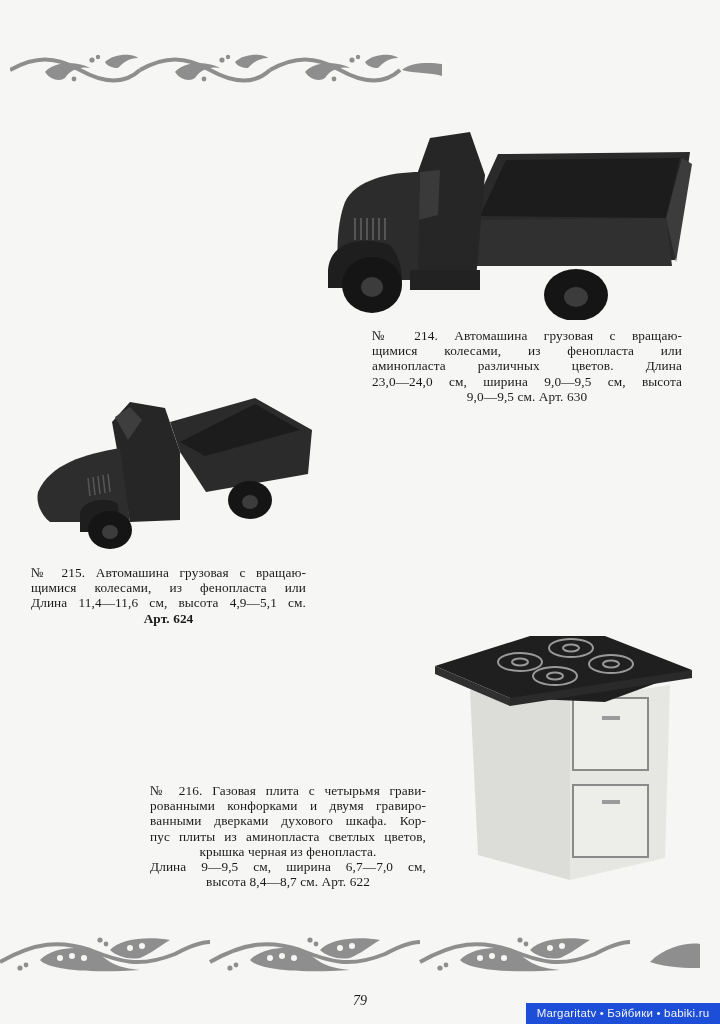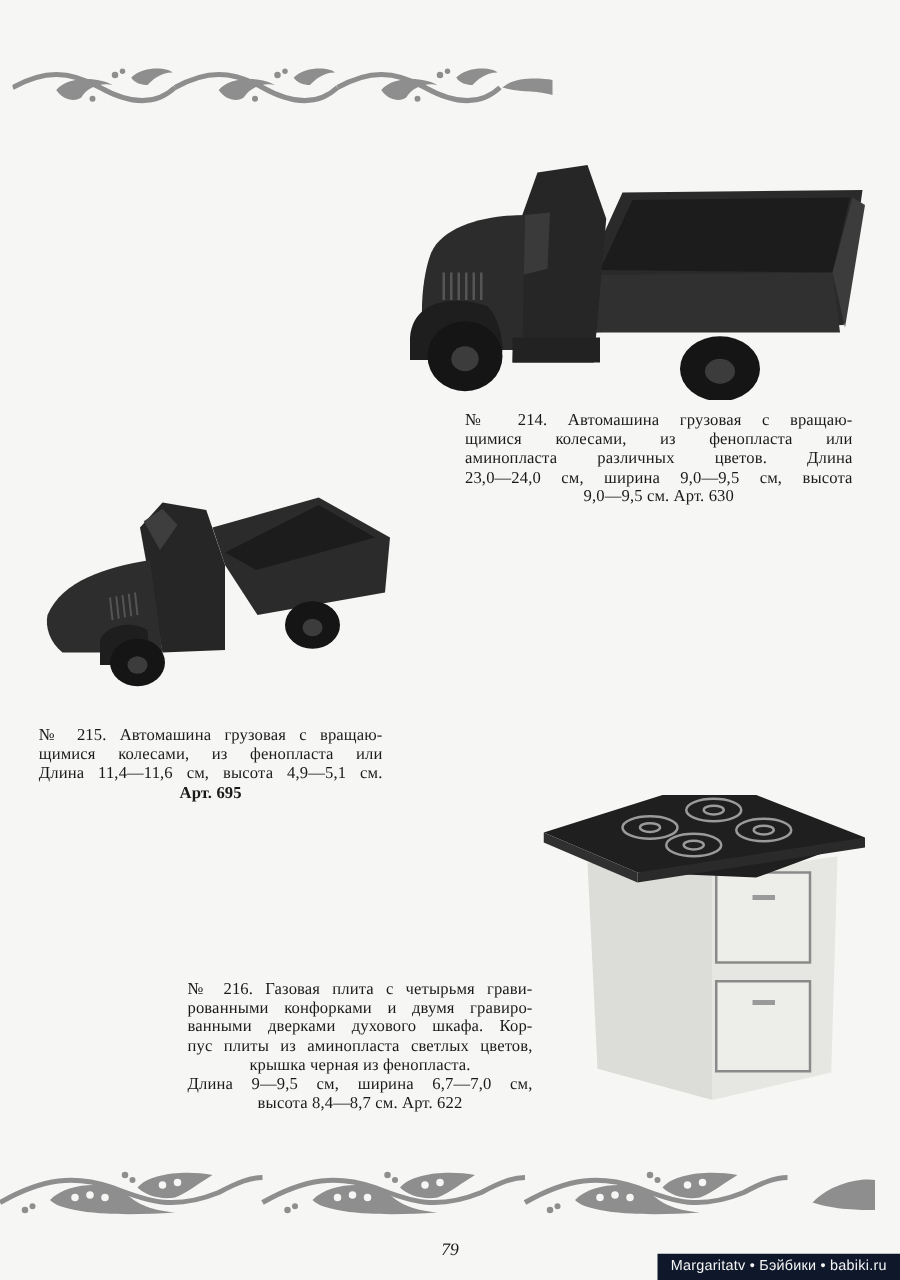--- a/index.html
+++ b/index.html
@@ -17,21 +17,21 @@
   .caption .line { display: block; white-space: nowrap; }
   .caption .line.just { text-align: justify; text-align-last: justify; }
   .illus { position: absolute; }
   .page-number {
     position: absolute; left: 0; width: 720px; top: 993px; text-align: center;
     font-style: italic; font-weight: normal; font-size: 14px;
     font-family: "Liberation Serif", serif;
   }
   .watermark {
     position: absolute; right: 0; top: 1003px; height: 21px; width: 194px;
-    background: #0f172a; color: #f4f4f4;
+    background: #1d4ed8; color: #f4f4f4;
     font-family: "Liberation Sans", sans-serif; font-size: 11.5px;
     line-height: 21px; text-align: center; letter-spacing: 0.2px;
   }
 </style>
 </head>
 <body>
 
 <svg class="ornament" style="left:10px;top:48px" width="440" height="40" viewBox="0 0 440 40">
   <defs>
     <g id="motif-top">
@@ -100,25 +100,25 @@
       <line x1="73" y1="83" x2="75" y2="101"></line>
     <line x1="78" y1="82" x2="80" y2="100"></line>
   </g>
   <path d="M50,120 C55,108 75,104 88,112 L90,140 L50,140Z" fill="#1e1e1e"></path>
   <ellipse cx="80" cy="138" rx="22" ry="19" fill="#151515"></ellipse>
   <ellipse cx="80" cy="140" rx="8" ry="7" fill="#3c3c3c"></ellipse>
   <ellipse cx="220" cy="108" rx="22" ry="19" fill="#151515"></ellipse>
   <ellipse cx="220" cy="110" rx="8" ry="7" fill="#3c3c3c"></ellipse>
 </svg>
 
-<div class="caption" style="left:31px;top:580px;width:275px">
+<div class="caption" style="left:31px;top:565px;width:275px">
   <span class="line just">№ 215. Автомашина грузовая с вращаю-</span>
   <span class="line just">щимися колесами, из фенопласта или</span>
   <span class="line just">Длина 11,4—11,6 см, высота 4,9—5,1 см.</span>
-  <span class="line" style="text-align:center;font-weight:bold">Арт. 695</span>
+  <span class="line" style="text-align:center;font-weight:bold">Арт. 624</span>
 </div>
 
 <svg class="illus" style="left:430px;top:630px" width="270" height="260" viewBox="0 0 270 260">
 
   <polygon points="40,60 140,70 140,250 48,225" fill="#dcdcd8"></polygon>
   <polygon points="140,70 240,55 235,228 140,250" fill="#e6e6e2"></polygon>
 
   <rect x="143" y="68" width="75" height="72" fill="#ededea" stroke="#8a8a8a" stroke-width="2"></rect>
   <rect x="143" y="155" width="75" height="72" fill="#ededea" stroke="#8a8a8a" stroke-width="2"></rect>
   <rect x="172" y="86" width="18" height="4" fill="#9a9a9a"></rect>

